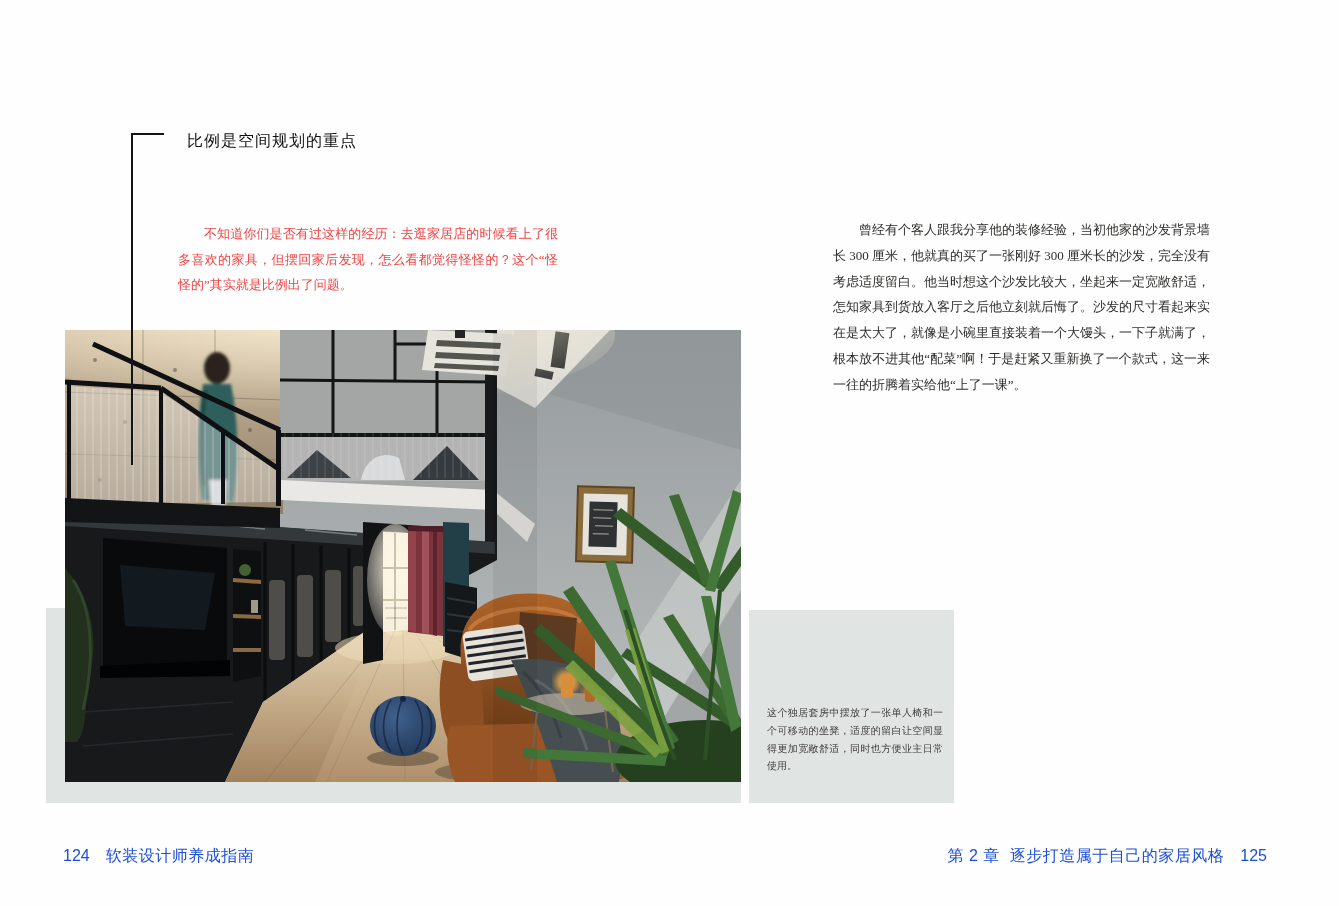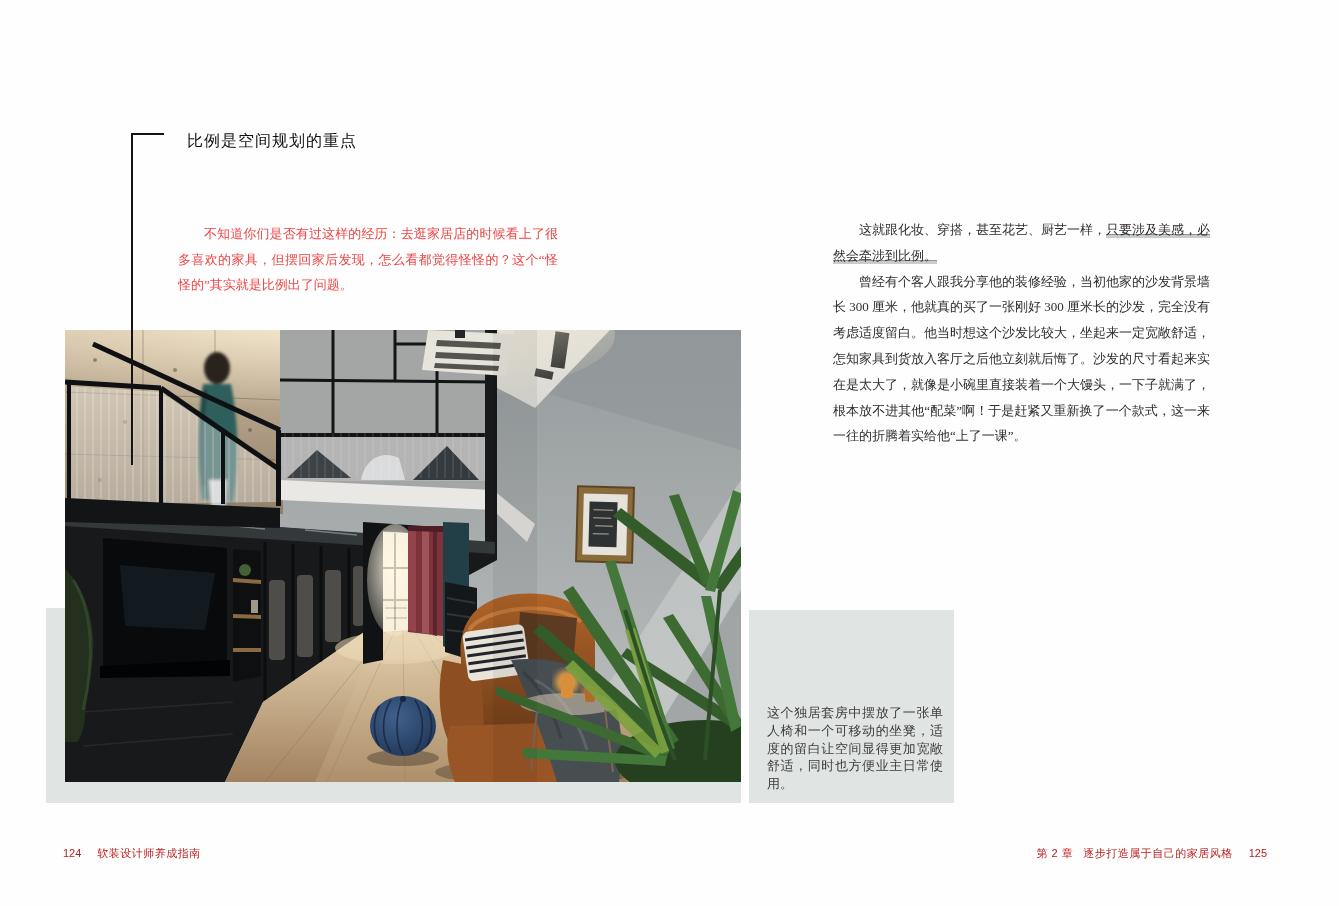--- a/index.html
+++ b/index.html
@@ -18,34 +18,34 @@
   .cjk-body{font-family:"Liberation Serif", serif;}
   .left-para{
     position:absolute;left:178px;top:221px;width:380px;margin:0;
     font-size:13px;line-height:25.5px;text-align:justify;text-indent:2em;color:#ef4444;
   }
   .backdrop{position:absolute;background:#e0e4e3;}
   .backdrop-left{left:46px;top:608px;width:695px;height:195px;}
   .backdrop-caption{left:749px;top:610px;width:205px;height:193px;}
   .caption{
     position:absolute;left:18px;top:94px;width:176px;margin:0;
-    font-size:13px;line-height:17.8px;color:#3d3d3b;text-align:justify;
+    font-size:10px;line-height:17.8px;color:#3d3d3b;text-align:justify;
   }
   .photo{position:absolute;left:65px;top:330px;width:676px;height:452px;margin:0;z-index:2;}
   .photo svg{display:block;width:676px;height:452px;}
   .right-col{
     position:absolute;left:833px;top:217px;width:377px;
     font-size:13px;line-height:25.8px;text-align:justify;color:#2e2d2b;
   }
   .right-col p{margin:0;text-indent:2em;}
   .em-mark{
     background:linear-gradient(to top,#c8cdcc 0px,#c8cdcc 3px,#8f9493 3px,#8f9493 4px,transparent 4px);
     padding-bottom:1px;
   }
-  .footer{position:absolute;top:846px;font-size:11px;color:#b91c1c;letter-spacing:.5px;}
+  .footer{position:absolute;top:846px;font-size:16px;color:#1d4ed8;letter-spacing:.5px;}
   .footer-left{left:63px;}
   .footer-left .num{margin-right:16px;letter-spacing:0;}
   .footer-right{right:72px;text-align:right;}
   .footer-right .chap{margin-right:10px;}
   .footer-right .num-r{margin-left:16px;letter-spacing:0;}
 </style>
 </head>
 <body>
 
 <div class="spread">
@@ -366,21 +366,20 @@
           <rect x="211" y="100" width="5" height="76"></rect>
         </g>
         <polygon points="0,168 215,178 215,198 0,192" fill="#121416"></polygon>
       </g>
 
       <rect x="428" y="0" width="44" height="452" fill="#000000" opacity="0.06"></rect>
     </svg>
   </figure>
 
   <div class="right-col cjk-body">
-    <p><span>这就跟化妆、穿搭，甚至花艺、厨艺一样，</span><span class="em-mark">只要涉及美感，必然会牵涉到比例。</span></p>
     <p>曾经有个客人跟我分享他的装修经验，当初他家的沙发背景墙长 300 厘米，他就真的买了一张刚好 300 厘米长的沙发，完全没有考虑适度留白。他当时想这个沙发比较大，坐起来一定宽敞舒适，怎知家具到货放入客厅之后他立刻就后悔了。沙发的尺寸看起来实在是太大了，就像是小碗里直接装着一个大馒头，一下子就满了，根本放不进其他“配菜”啊！于是赶紧又重新换了一个款式，这一来一往的折腾着实给他“上了一课”。</p>
   </div>
 
   <div class="footer footer-left">
     <span class="num">124</span><span>软装设计师养成指南</span>
   </div>
 
   <div class="footer footer-right">
     <span class="chap">第 2 章</span><span>逐步打造属于自己的家居风格</span><span class="num-r">125</span>
   </div>

